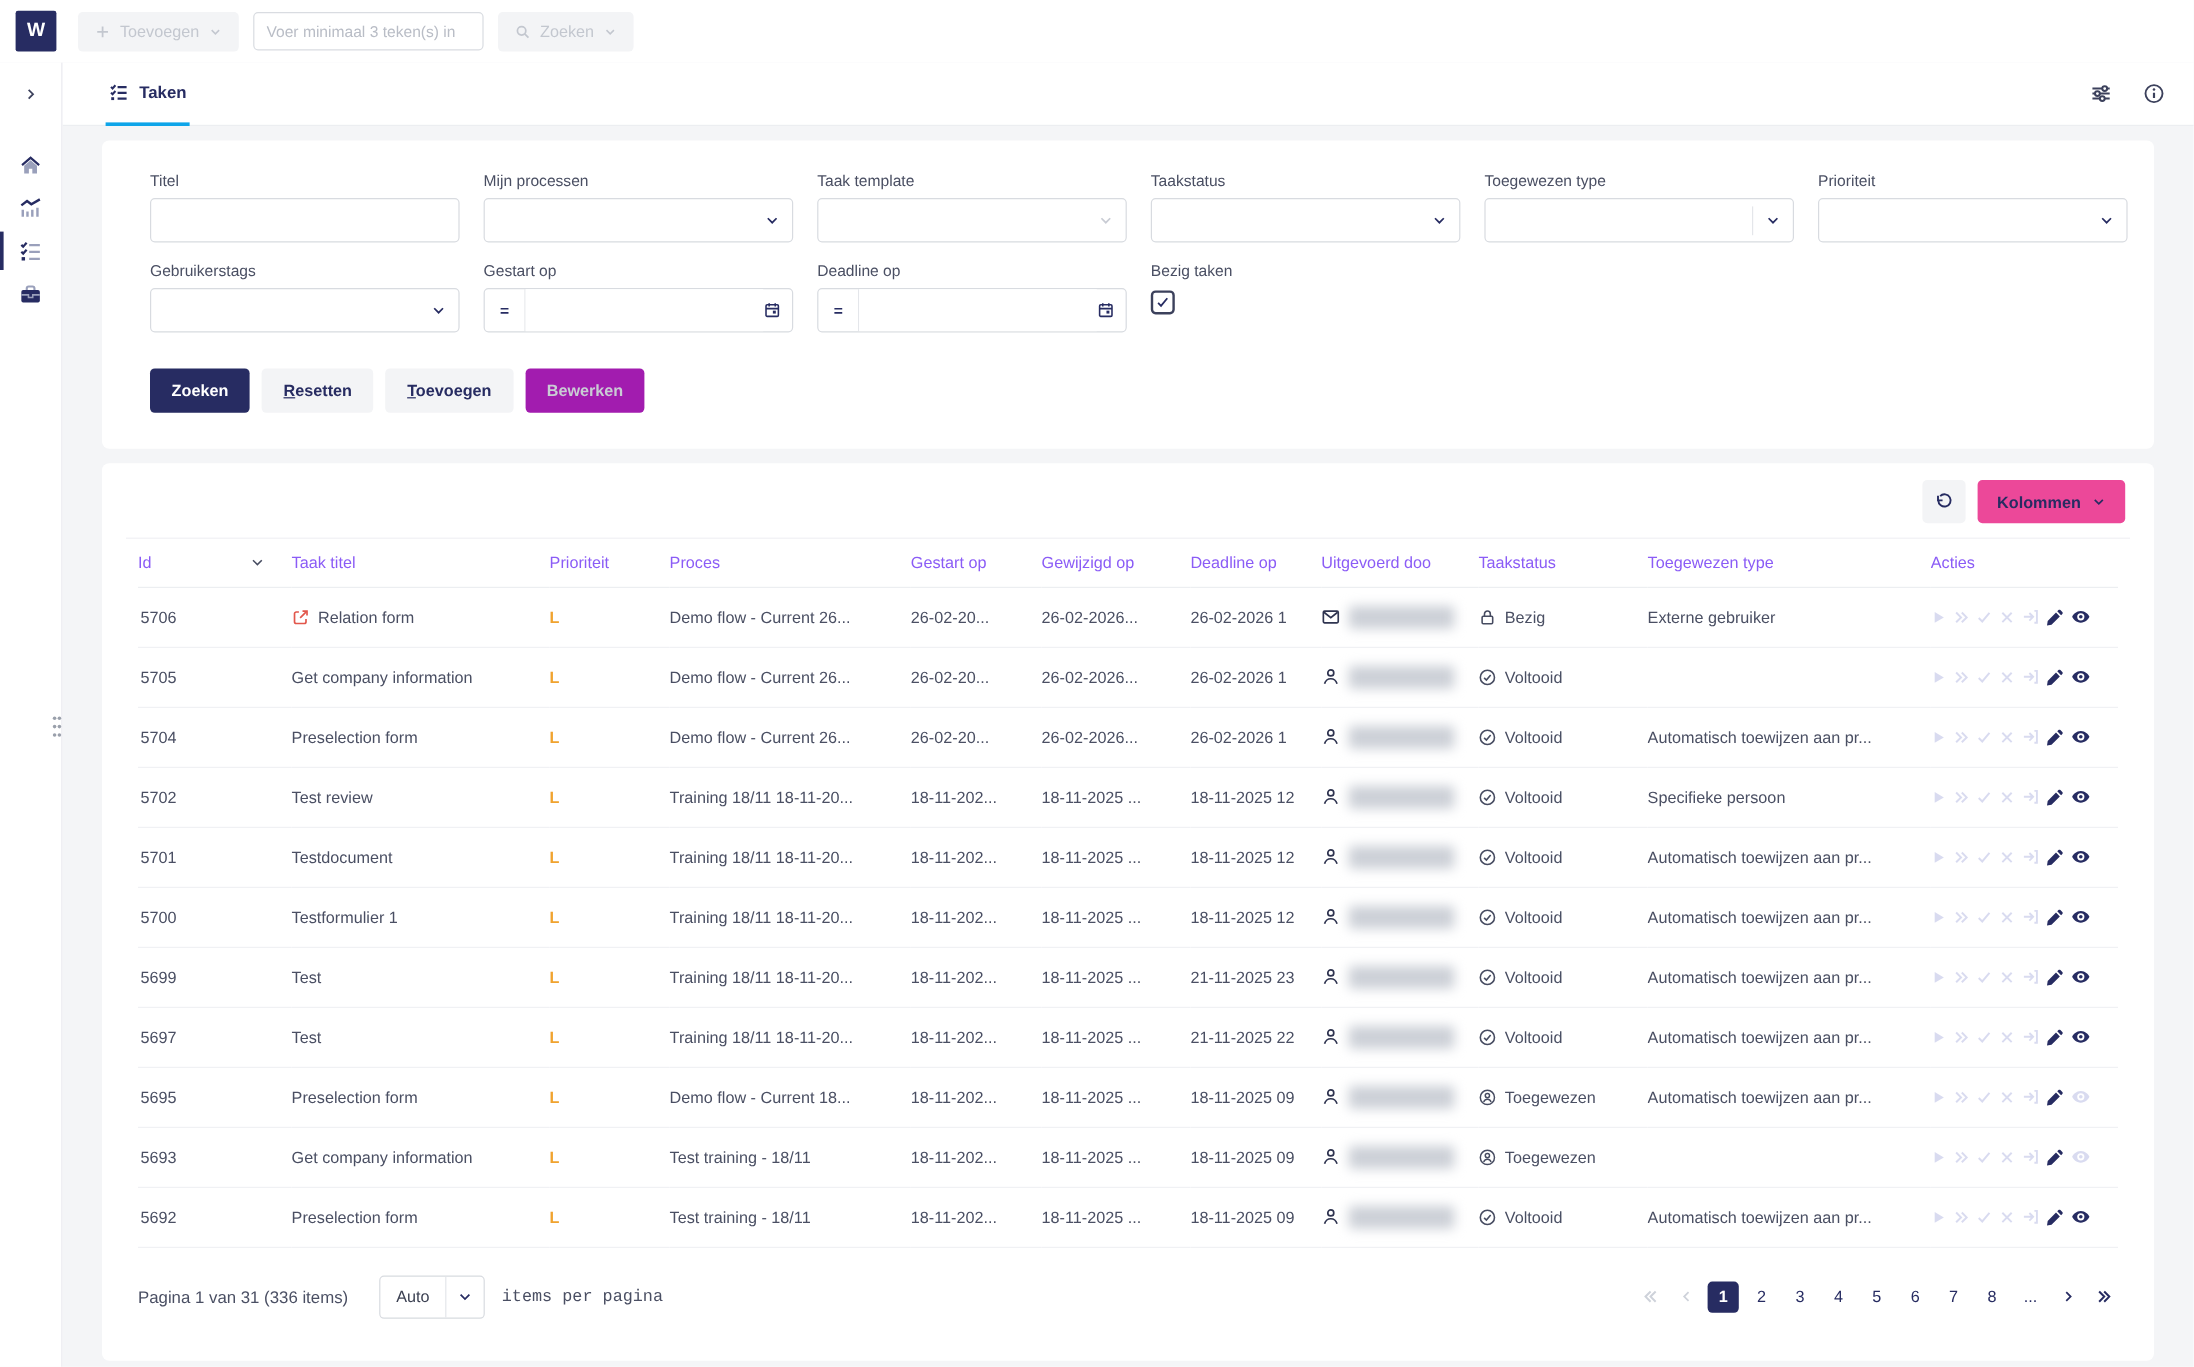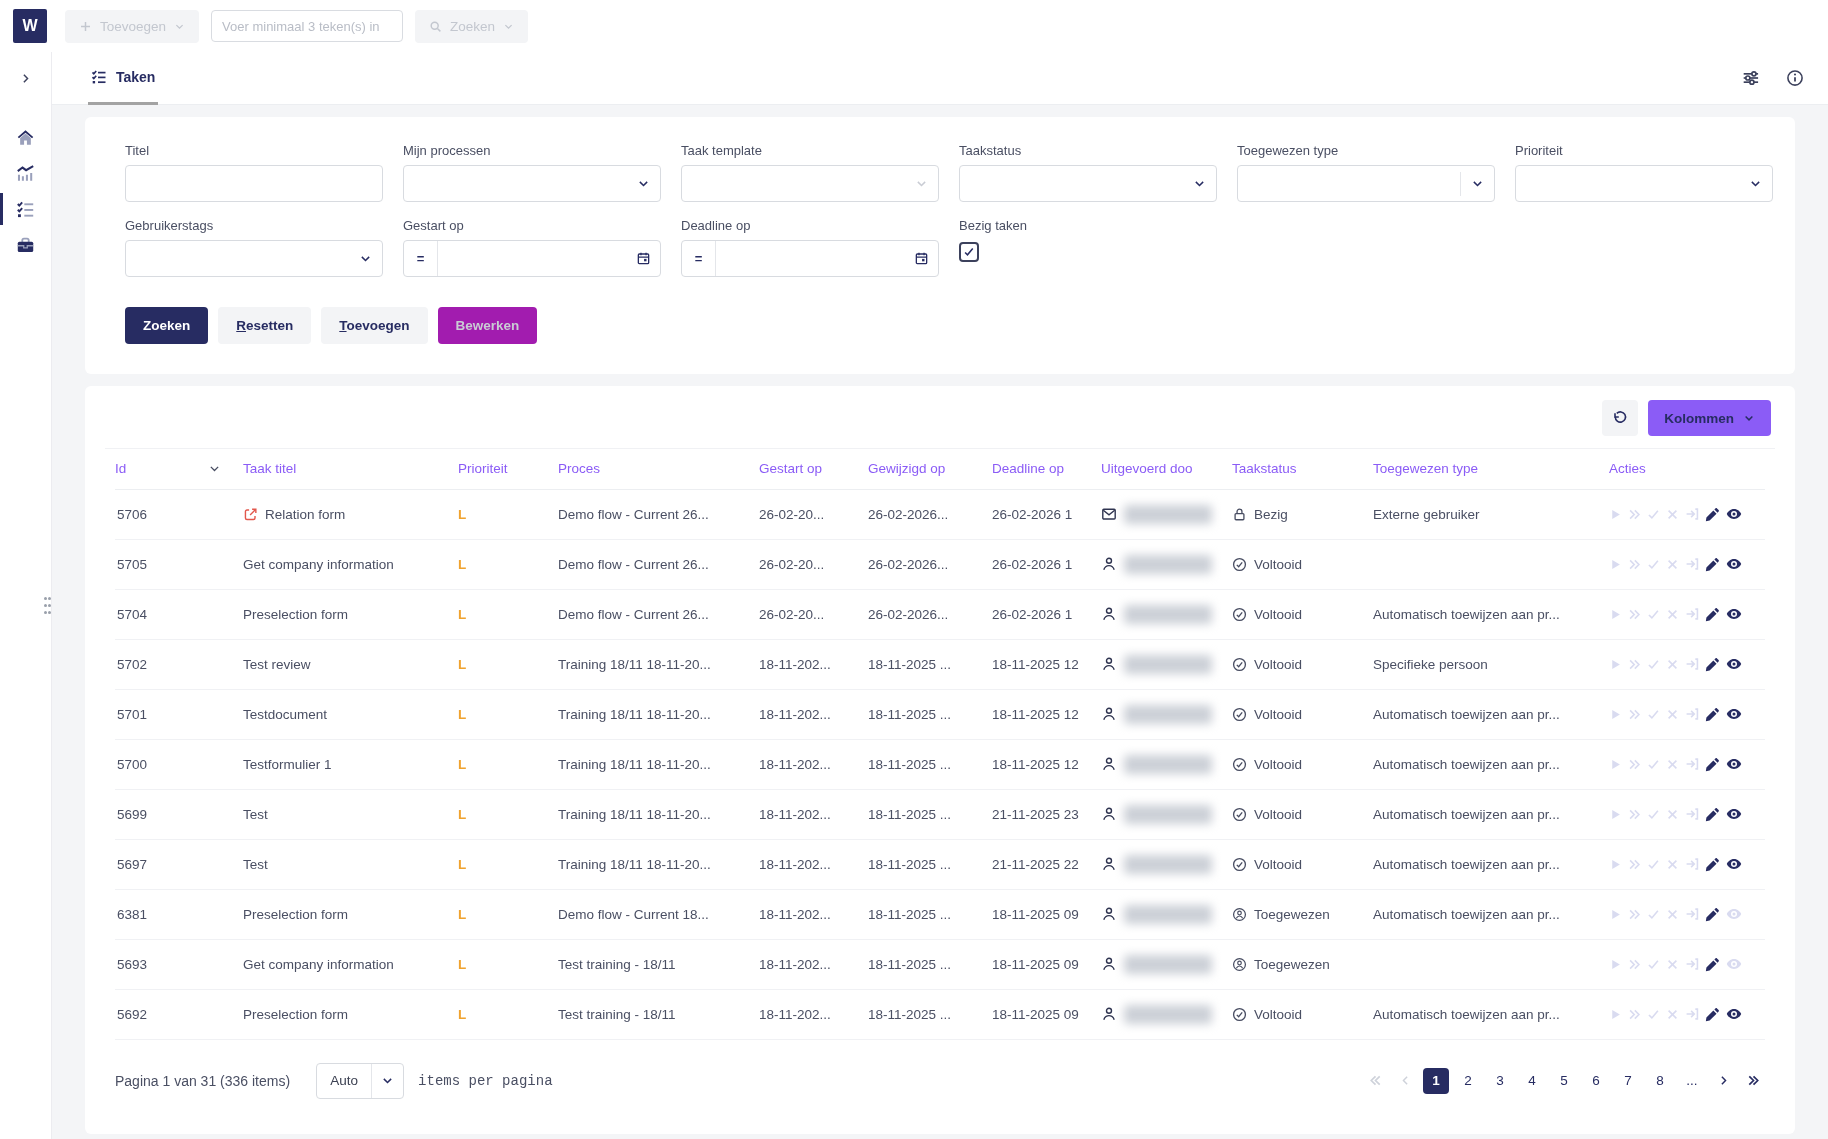--- a/index.html
+++ b/index.html
@@ -16,21 +16,21 @@
 
   
   .sidebar { position:absolute; top:52px; left:0; bottom:0; width:52px; background:#fff; border-right:1px solid #ececf0; z-index:15; }
   .sb-collapse { height:53px; display:flex; align-items:center; justify-content:center; cursor:pointer; }
   .sb-items { display:flex; flex-direction:column; align-items:center; padding-top:22px; gap:16px; }
   .sb-item { width:52px; height:20px; display:flex; align-items:center; justify-content:center; position:relative; cursor:pointer; }
   .sb-item.active::before { content:""; position:absolute; left:0; top:-6px; bottom:-6px; width:3px; background:#272c62; }
 
   
   .tabbar { position:absolute; top:52px; left:52px; right:0; height:53px; background:#fff; border-bottom:1px solid #eceef1; display:flex; align-items:center; z-index:10; }
-  .tab { margin-left:36px; height:53px; display:flex; align-items:center; gap:9px; color:#272c62; font-weight:bold; font-size:14px; border-bottom:3px solid #a3a3a3; padding:0 3px; cursor:pointer; }
+  .tab { margin-left:36px; height:53px; display:flex; align-items:center; gap:9px; color:#272c62; font-weight:bold; font-size:14px; border-bottom:3px solid #0ea5e9; padding:0 3px; cursor:pointer; }
   .tabbar-right { margin-left:auto; display:flex; align-items:center; gap:26px; margin-right:24px; }
   .tabbar-right .ticon { cursor:pointer; display:flex; }
 
   
   .content { position:absolute; top:105px; left:52px; right:0; bottom:0; overflow:hidden; }
   .card { background:#fff; border-radius:6px; margin-left:33px; width:1710px; }
   .filter-card { margin-top:12px; padding:26px 40px 30px 40px; }
   .table-card { margin-top:12px; padding:10px 20px 0 20px; height:748px; }
 
   
@@ -54,21 +54,21 @@
   .btn-disabled { background:#a21caf; color:#c9ccd4; font-weight:bold; cursor:default; }
   .zoekfilter { margin-left:auto; display:flex; align-items:center; gap:14px; }
   .zoekfilter .flabel { margin:0; font-size:13.5px; }
   .zf-select { width:340px; height:37px; border:1px solid #d8dbe0; border-radius:4px; display:flex; align-items:center; padding:0 12px; cursor:pointer; }
   .zf-select .chev { margin-left:auto; }
   .btn-save { width:42px; height:40px; background:#272c62; border:none; border-radius:6px; display:flex; align-items:center; justify-content:center; cursor:pointer; }
 
   
   .ttoolbar { display:flex; justify-content:flex-end; align-items:center; gap:10px; padding:4px 4px 12px 4px; border-bottom:1px solid #f0f1f4; }
   .icon-btn { width:36px; height:36px; background:#f3f4f6; border:none; border-radius:4px; display:flex; align-items:center; justify-content:center; cursor:pointer; }
-  .btn-kolommen { height:36px; background:#8b5cf6; border:none; border-radius:4px; color:#272c62; font-weight:bold; font-size:13.5px; font-family:inherit; padding:0 16px; display:flex; align-items:center; gap:9px; cursor:pointer; }
+  .btn-kolommen { height:36px; background:#ec4899; border:none; border-radius:4px; color:#272c62; font-weight:bold; font-size:13.5px; font-family:inherit; padding:0 16px; display:flex; align-items:center; gap:9px; cursor:pointer; }
 
   
   table { border-collapse:collapse; table-layout:fixed; width:1650px; margin-left:10px; }
   col.c-id{width:128px} col.c-title{width:215px} col.c-prio{width:100px} col.c-proc{width:201px}
   col.c-start{width:109px} col.c-mod{width:124px} col.c-dead{width:109px} col.c-exec{width:131px}
   col.c-status{width:141px} col.c-assign{width:236px} col.c-act{width:156px}
   th { text-align:left; font-weight:normal; color:#8b5cf6; font-size:13.5px; height:40px; border-bottom:1px solid #eceef1; padding-right:8px; white-space:nowrap; overflow:hidden; }
   th.sortable .thwrap { display:flex; align-items:center; justify-content:space-between; padding-right:14px; cursor:pointer; }
   td { height:50px; border-bottom:1px solid #f0f1f4; font-size:13.5px; color:#4a4f63; white-space:nowrap; overflow:hidden; padding-right:8px; }
   .prio { color:#f0a32f; font-weight:bold; }
@@ -1022,21 +1022,21 @@
                 <span class="act">
                   <svg width="16" height="16" viewBox="0 0 16 16">
                     <path fill-rule="evenodd" d="M8 3.1c-3.6 0-6.3 2.7-7.2 4.9.9 2.2 3.6 4.9 7.2 4.9s6.3-2.7 7.2-4.9C14.3 5.8 11.6 3.1 8 3.1zm0 7.9a3 3 0 1 1 0-6 3 3 0 0 1 0 6z" fill="currentColor"></path>
                     <circle cx="8" cy="8" r="1.5" fill="currentColor"></circle>
                   </svg>
                 </span>
               </span>
             </td>
           </tr>
           <tr>
-            <td style="padding-left:2px">6381</td>
+            <td style="padding-left:2px">5695</td>
             <td>
               <span class="title-cell">
                 <span>Preselection form</span>
               </span>
             </td>
             <td><span class="prio">L</span></td>
             <td>Demo flow - Current 18...</td>
             <td>18-11-202...</td>
             <td>18-11-2025 ...</td>
             <td>18-11-2025 09</td>

